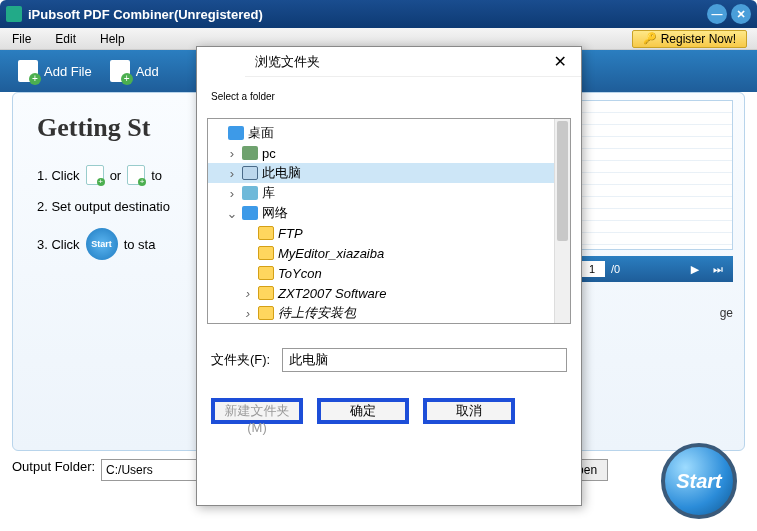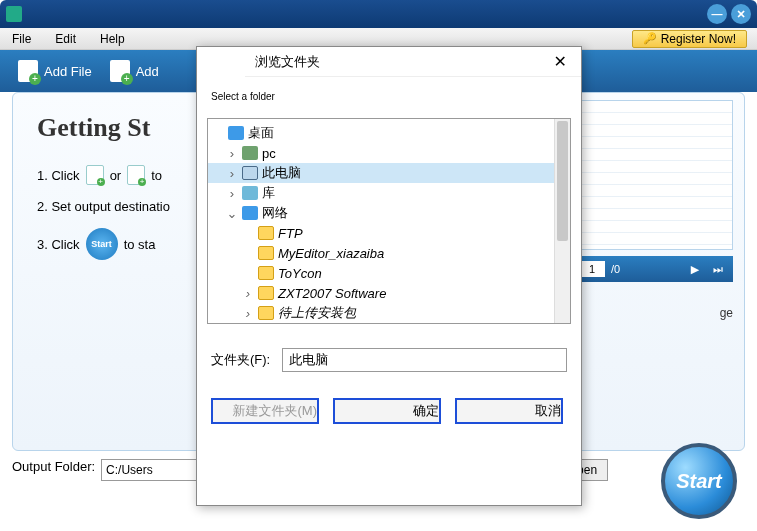--- a/index.html
+++ b/index.html
@@ -58,28 +58,29 @@
 .ic-comp { width: 18px; height: 13px; background: #bcd7ec; border: 1px solid #4a6a88; }
 .node.sel { background: #cde6f7; }
 .ind1 { padding-left: 18px; }
 .ind2 { padding-left: 34px; font-style: italic; }
 .scrollbar { position: absolute; right: 0; top: 0; bottom: 0; width: 16px; background: #f0f0f0; border-left: 1px solid #ddd; }
 .thumb { position: absolute; top: 2px; left: 2px; right: 2px; height: 120px; background: #c8c8c8; border-radius: 2px; }
 
 .folderrow { display: flex; align-items: center; padding: 18px 14px 0; gap: 12px; font-size: 13px; }
 .folderrow input { flex: 1; height: 24px; border: 1px solid #999; padding: 0 6px; font-size: 13px; }
 .dlg-btns { display: flex; gap: 14px; padding: 26px 14px 14px; justify-content: flex-start; }
-.dlg-btns button { width: 108px; height: 26px; border: 2px solid #1d4ed8; background: #f4f4f4; font-size: 13px; cursor: pointer; text-align: right; }
+.dlg-btns button { width: 92px; height: 26px; border: 4px solid #1d4ed8; background: #f4f4f4; font-size: 13px; cursor: pointer; }
 .dlg-btns button:first-child { color: #999; }
 </style>
 </head>
 <body>
 
 <div class="titlebar">
   <span class="logo"></span>
+  <span>iPubsoft PDF Combiner(Unregistered)</span>
   <div class="winbtns">
     <div class="winbtn">—</div>
     <div class="winbtn">✕</div>
   </div>
 </div>
 
 <div class="menubar">
   <div class="mi">File</div>
   <div class="mi">Edit</div>
   <div class="mi">Help</div>

